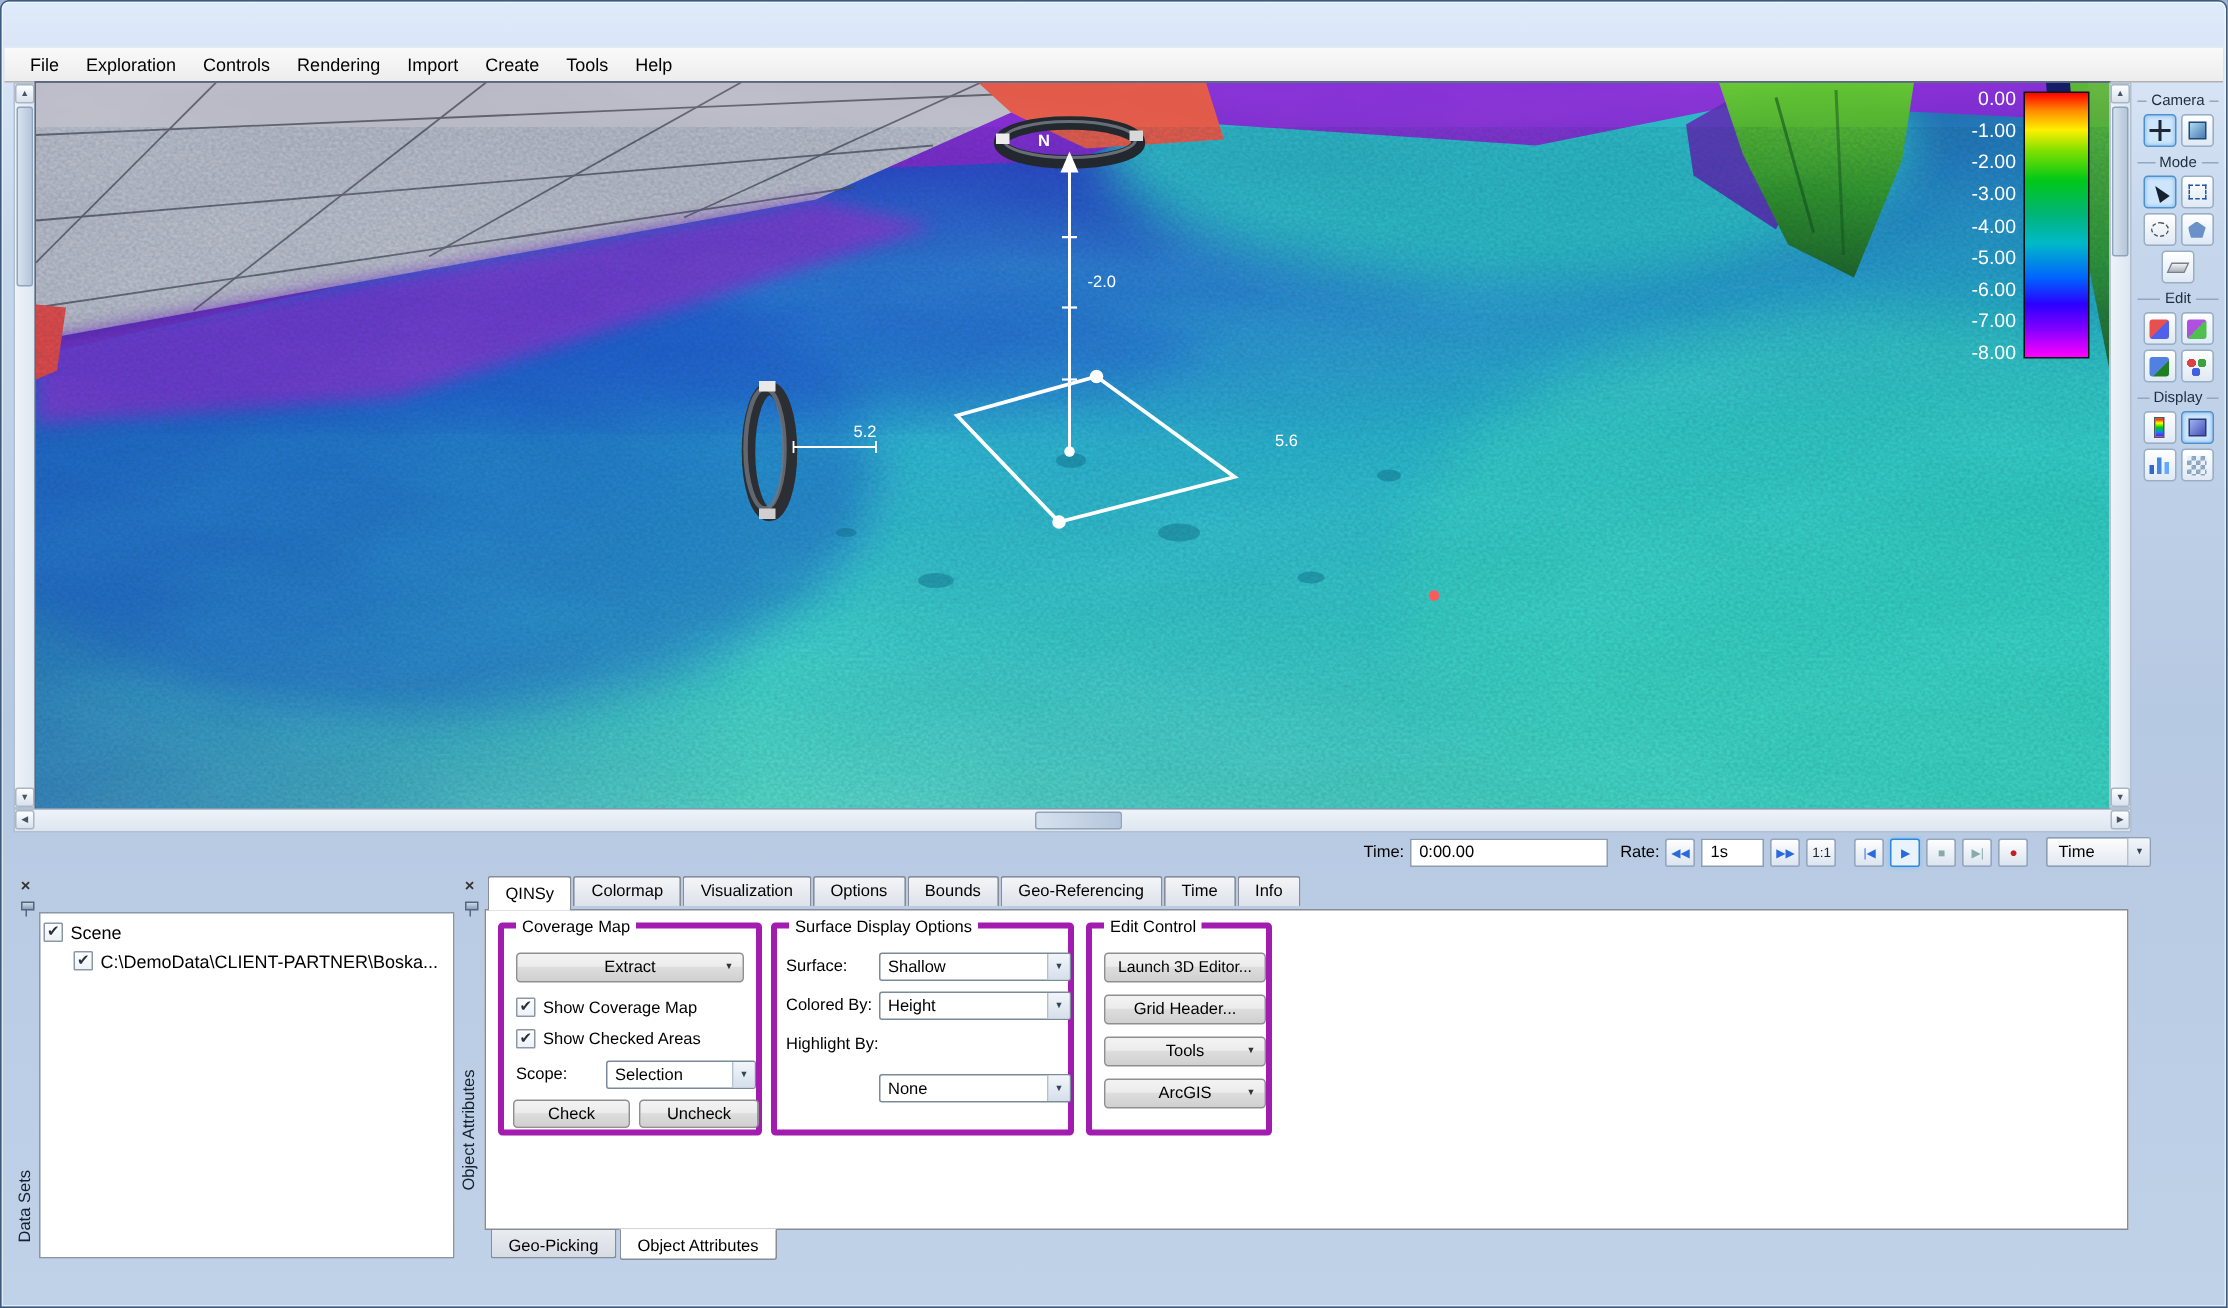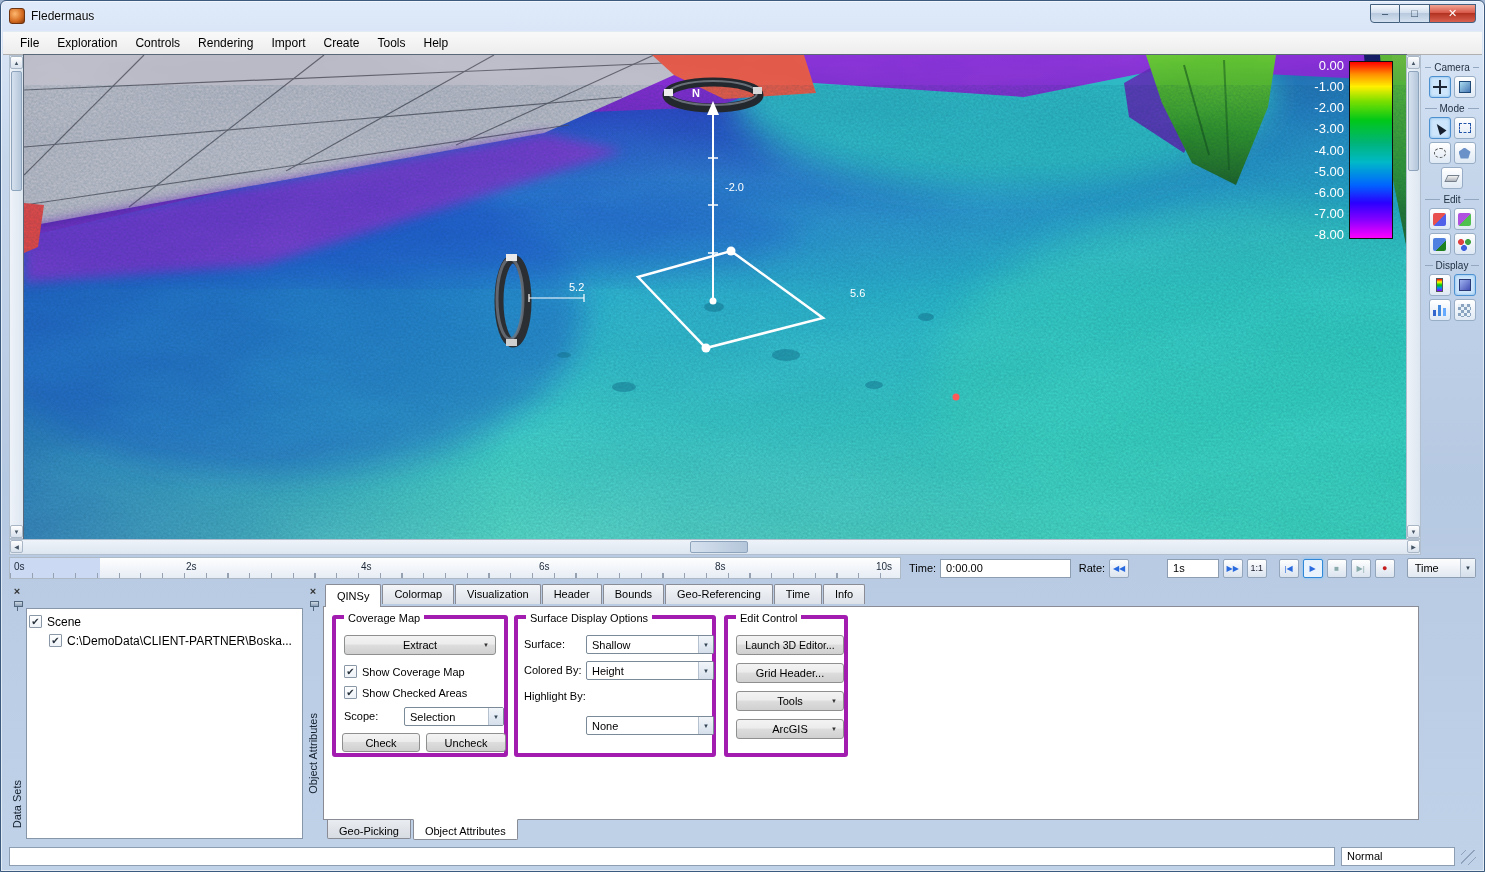--- a/index.html
+++ b/index.html
@@ -87,21 +87,21 @@
   
   .timeline { position:absolute; left:8px; right:8px; top:556px; height:24px; }
   .ruler { position:absolute; left:0; top:0; width:892px; height:22px; background:linear-gradient(#fefefe,#e7edf5); border:1px solid #aeb9c6; }
   .ruler .hl { position:absolute; left:0; top:0; width:90px; height:100%; background:#cbd9f2; }
   .ruler .minors { position:absolute; left:0; right:0; bottom:0; height:5px;
     background:repeating-linear-gradient(90deg,#96a2b2 0 1px,transparent 1px 21.75px); }
   .rtick { position:absolute; top:3px; font-size:10px; color:#1c2838; }
   .tc { position:absolute; left:900px; right:0; top:0; height:22px; display:flex; align-items:center; gap:4px; font-size:11px; }
   .tfield { background:#fff; border:1px solid #8d9eb2; height:19px; padding:0 5px; display:flex; align-items:center; font-size:11px; }
   .time-display { width:132px; }
-  .rate-field { width:52px;margin-left:34px; }
+  .rate-field { width:42px; }
   .pbtn { min-width:20px; height:19px; border:1px solid #93a6bc; border-radius:2px; font-size:8px; color:#2a6adf;
     background:linear-gradient(#fefefe,#dbe4ef); text-align:center; line-height:17px; padding:0 2px; }
   .pbtn.ratio { font-size:9px; color:#223; }
   .pbtn.play { border-color:#2f88d8; box-shadow:0 0 3px #7fc0f4; background:#e8f3fe; }
   .pbtn.rec { color:#c51f1f; font-size:9px; }
   .pbtn.dim { color:#8aa; }
   .time-combo { margin-left:8px; width:70px; height:20px; border:1px solid #8d9eb2; border-radius:2px; display:flex; align-items:center;
     background:linear-gradient(#fdfdfd,#e2e9f2); padding-left:7px; font-size:11px; }
   .combo-arrow { margin-left:auto; width:15px; height:100%; display:flex; align-items:center; justify-content:center; font-size:6px; color:#345;
     border-left:1px solid #b5c1cf; background:linear-gradient(#f2f6fa,#d5dfeb); }
@@ -165,29 +165,20 @@
   .status-input { flex:1; height:19px; background:#fff; border:1px solid #8d9eb2; }
   .status-mode { width:114px; height:19px; background:#fff; border:1px solid #8d9eb2; font-size:11px; line-height:17px; padding:0 5px; }
   .grip { width:15px; height:15px; margin-bottom:-2px;
     background:repeating-linear-gradient(135deg, transparent 0 3px, #8fa4bc 3px 4px, transparent 4px 6px); }
 </style>
 </head>
 <body>
 
 <div class="window">
 
-  <div class="titlebar">
-    <span class="app-icon"></span>
-    <span class="window-title">Fledermaus</span>
-    <div class="winbtns">
-      <div class="winbtn min">–</div>
-      <div class="winbtn max">□</div>
-      <div class="winbtn close">✕</div>
-    </div>
-  </div>
 
   <div class="menubar">
     <span class="menu-item">File</span>
     <span class="menu-item">Exploration</span>
     <span class="menu-item">Controls</span>
     <span class="menu-item">Rendering</span>
     <span class="menu-item">Import</span>
     <span class="menu-item">Create</span>
     <span class="menu-item">Tools</span>
     <span class="menu-item">Help</span>
@@ -414,30 +405,20 @@
       <div class="tbtn">
           <span class="ic-hist"></span>
         </div>
       <div class="tbtn">
           <span class="ic-checker"></span>
         </div>
     </div>
   </div>
 
   <div class="timeline">
-    <div class="ruler">
-      <div class="hl"></div>
-      <div class="minors"></div>
-      <span class="rtick" style="left:4px">0s</span>
-      <span class="rtick" style="left:176px">2s</span>
-      <span class="rtick" style="left:351px">4s</span>
-      <span class="rtick" style="left:529px">6s</span>
-      <span class="rtick" style="left:705px">8s</span>
-      <span class="rtick" style="left:866px">10s</span>
-    </div>
     <div class="tc">
       <span>Time:</span>
       <div class="tfield time-display">0:00.00</div>
       <span style="margin-left:4px">Rate:</span>
       <div class="pbtn">◀◀</div>
       <div class="tfield rate-field">1s</div>
       <div class="pbtn">▶▶</div>
       <div class="pbtn ratio">1:1</div>
       <div class="pbtn" style="margin-left:8px">|◀</div>
       <div class="pbtn play">▶</div>
@@ -472,21 +453,21 @@
   <div class="dock-strip oa">
     <span class="strip-x">×</span>
     <span class="pin"></span>
     <span class="vlabel">Object Attributes</span>
   </div>
 
   <div class="oa-tabbar">
     <div class="tab active">QINSy</div>
     <div class="tab">Colormap</div>
     <div class="tab">Visualization</div>
-    <div class="tab">Header</div>
+    <div class="tab">Options</div>
     <div class="tab">Bounds</div>
     <div class="tab">Geo-Referencing</div>
     <div class="tab">Time</div>
     <div class="tab">Info</div>
   </div>
 
   <div class="oa-content">
 
     <div class="group g-coverage">
       <span class="legend">Coverage Map</span>
@@ -543,19 +524,14 @@
         <span class="arr">▼</span>
       </div>
     </div>
   </div>
 
   <div class="oa-bottom-tabs">
     <div class="btab">Geo-Picking</div>
     <div class="btab active">Object Attributes</div>
   </div>
 
-  <div class="statusbar">
-    <div class="status-input"></div>
-    <div class="status-mode">Normal</div>
-    <div class="grip"></div>
-  </div>
 
 </div>
 
 </body></html>

